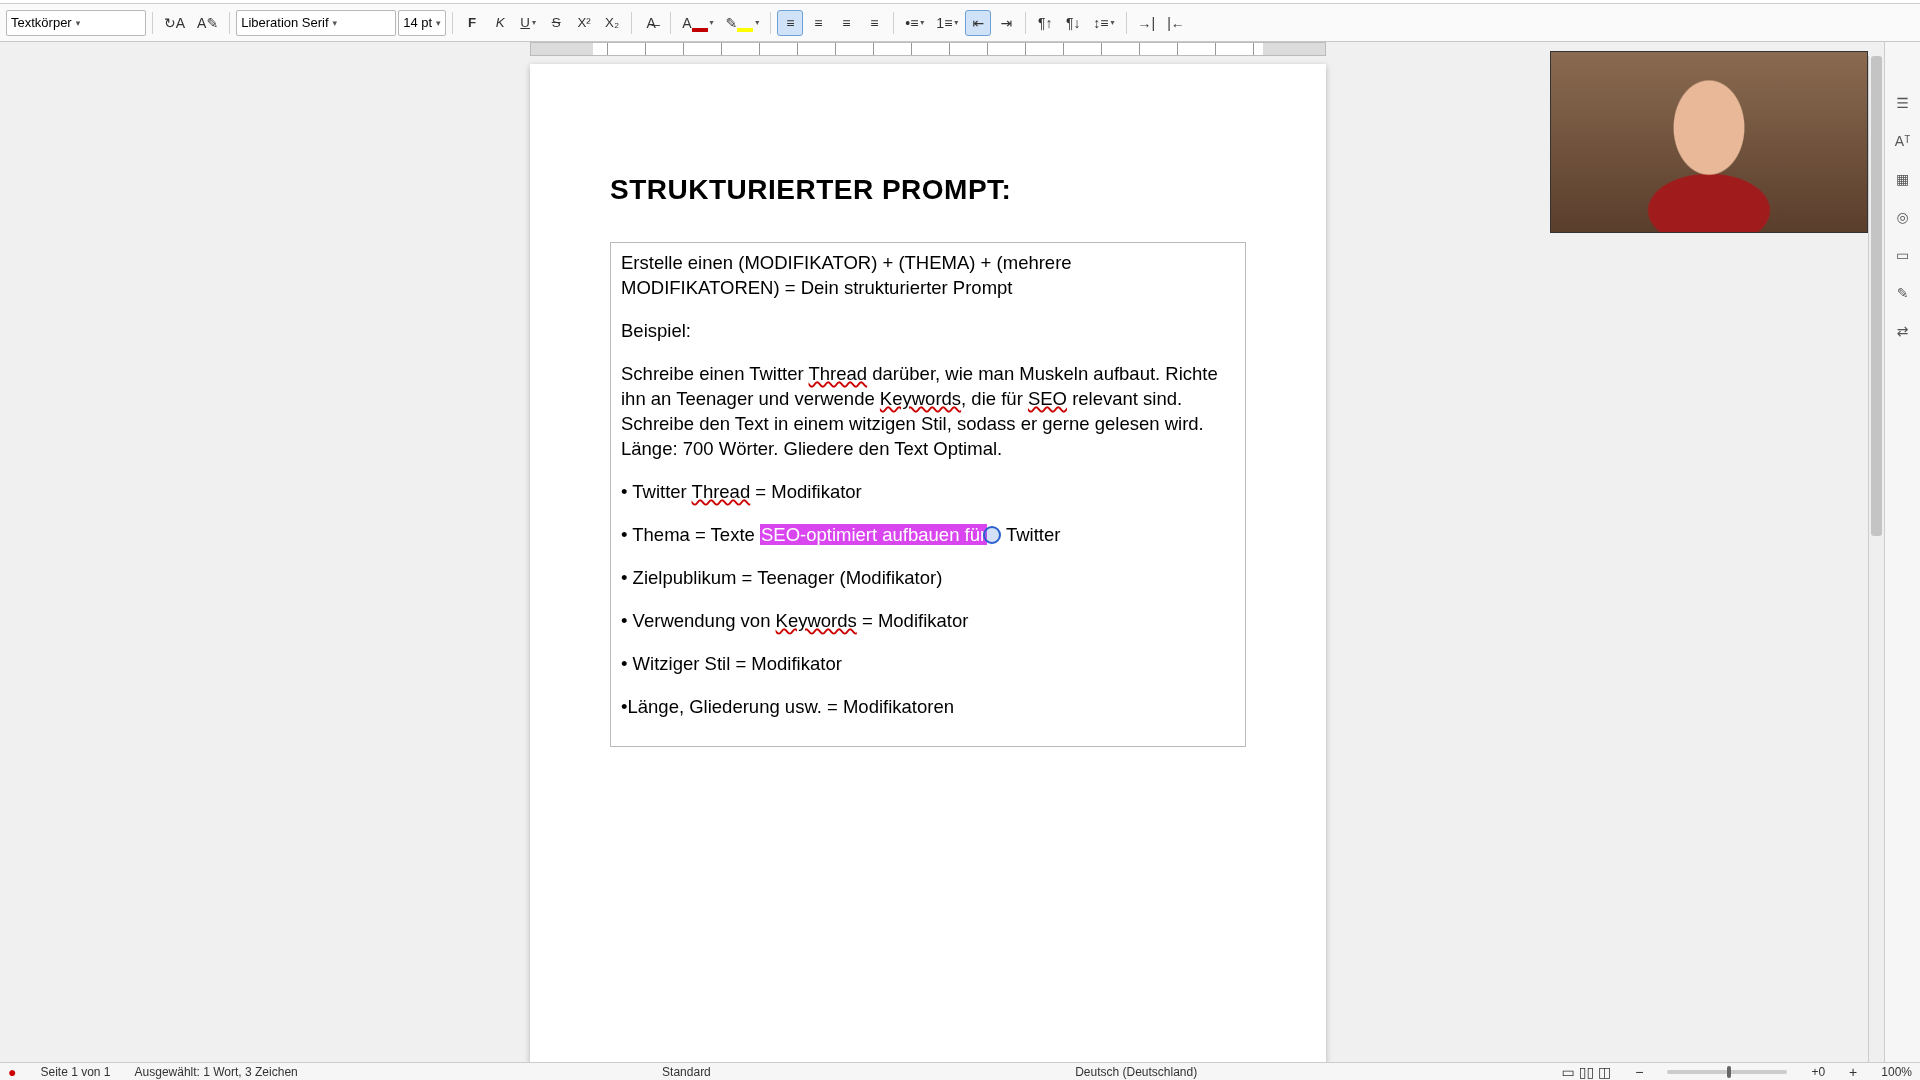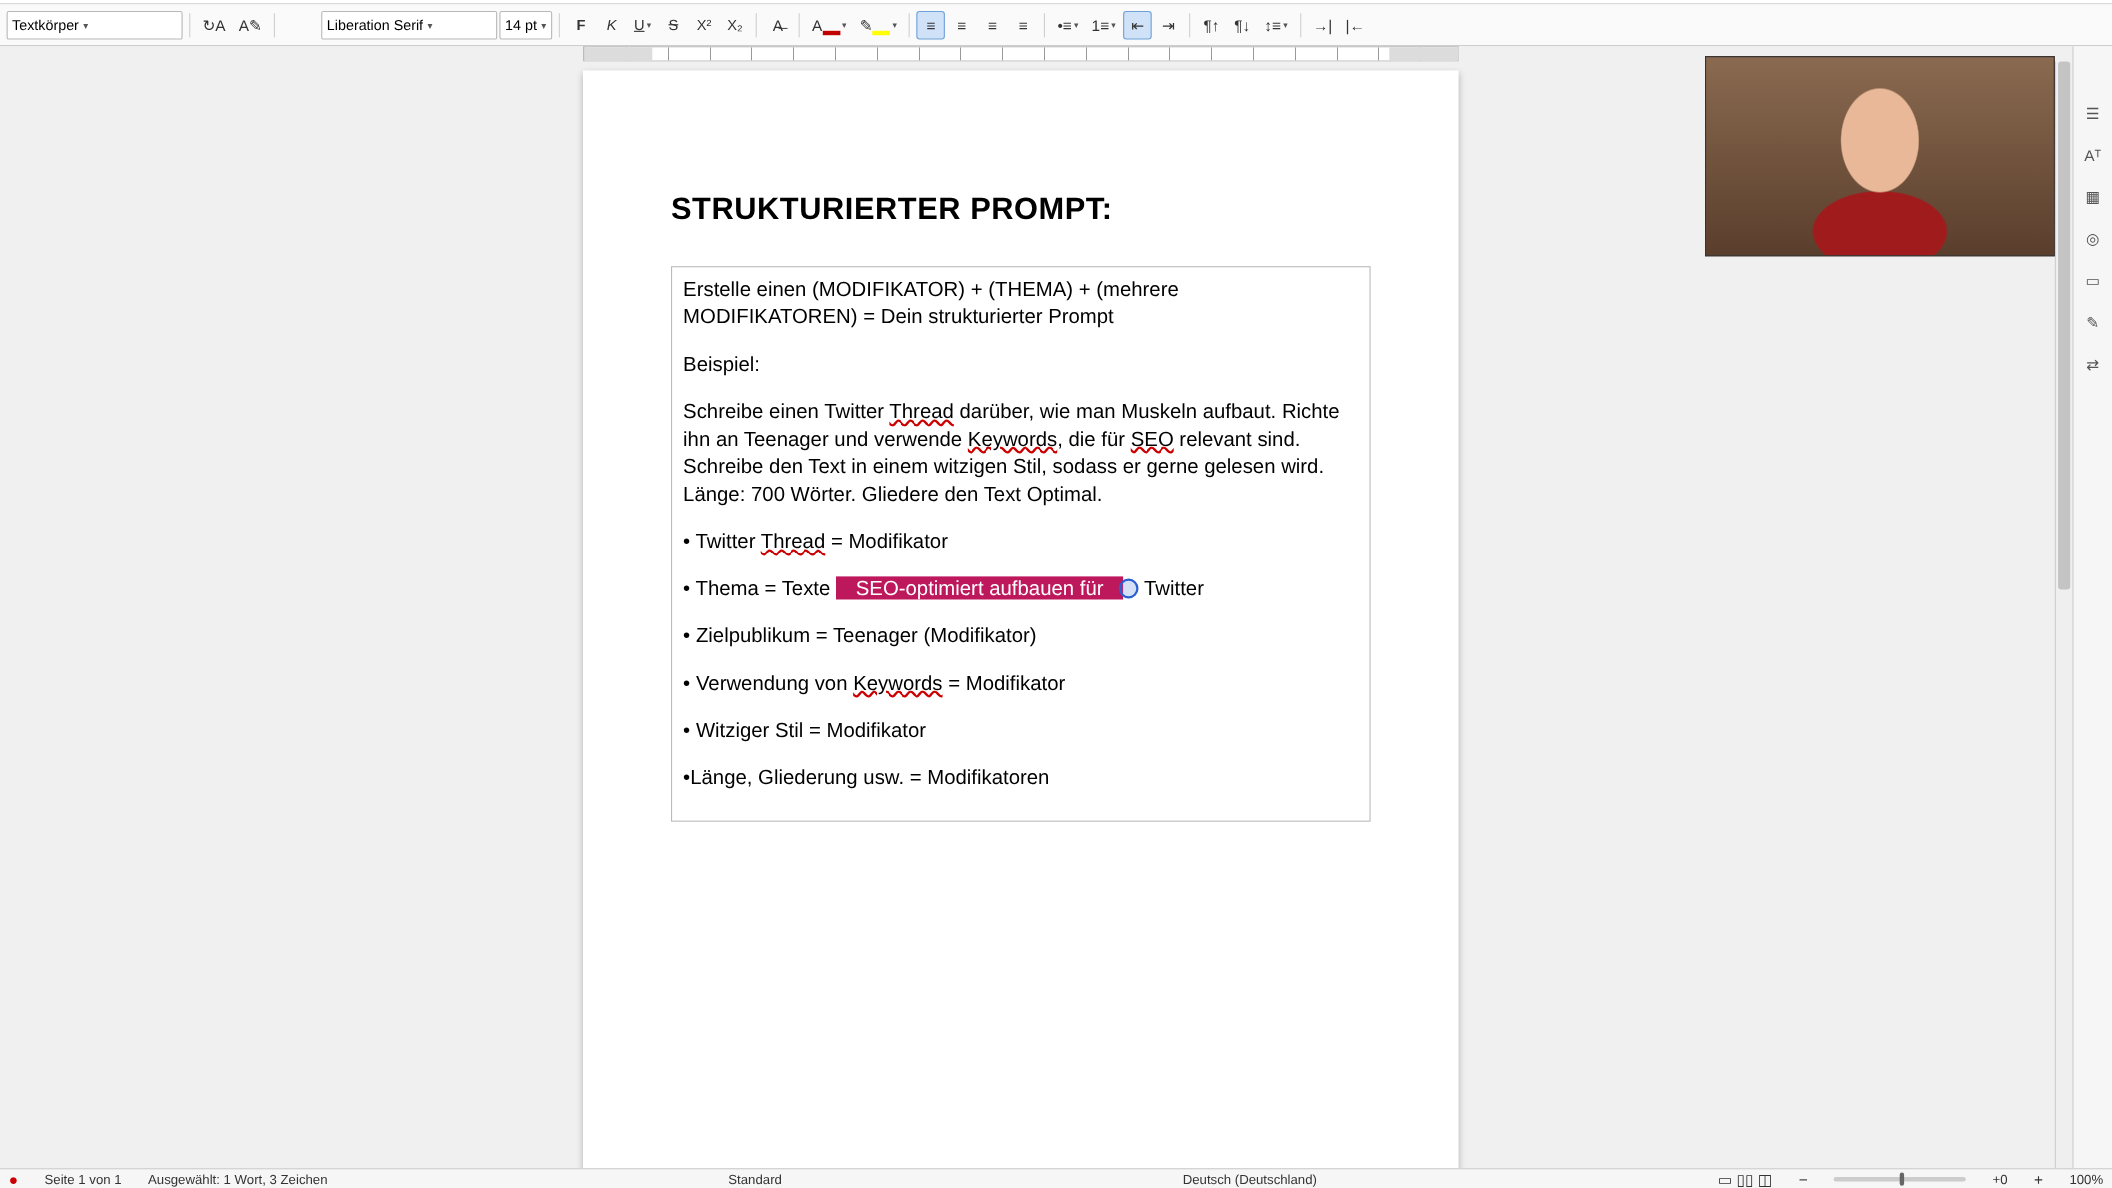--- a/index.html
+++ b/index.html
@@ -18,23 +18,23 @@
     height: 26px; min-width: 26px; padding: 0 4px; display: flex; align-items: center; justify-content: center;
     border: 1px solid transparent; border-radius: 3px; cursor: pointer; color: #333; background: transparent;
     font-family: inherit;
   }
   .tb-btn.active { background: #cfe2f8; border-color: #6fa0d8; }
   .tb-select {
     height: 26px; border: 1px solid #b8b8b8; background: #fff; font-size: 13px; padding: 0 4px;
     display: flex; align-items: center; gap: 4px; border-radius: 2px;
   }
   .tb-select .arrow { font-size: 9px; color: #555; }
-  .font-select { width: 160px; margin-left: 36px; }
+  .font-select { width: 160px; }
   .size-select { width: 48px; }
-  .style-select { width: 160px; }
+  .style-select { width: 140px; }
   .color-swatch { width: 16px; height: 4px; margin-top: 14px; }
   .font-color .color-swatch { background: #c00000; }
   .highlight-color .color-swatch { background: #ffff00; }
   .mini-arrow { font-size: 8px; color: #555; margin-left: 2px; }
 
   
   .ruler-row { height: 14px; background: #f0f0f0; display: flex; }
   .ruler-gutter { width: 530px; }
   .ruler {
     height: 14px; width: 796px; background: #fff; border: 1px solid #bbb; position: relative;
@@ -51,21 +51,21 @@
   .page {
     position: absolute; left: 530px; top: 8px; width: 796px; height: 1020px;
     background: #fff; box-shadow: 0 2px 6px rgba(0,0,0,.25);
     padding: 110px 80px 50px 80px;
   }
   .doc-heading { font-family: "Liberation Sans", Arial, sans-serif; font-weight: 900; font-size: 28px; letter-spacing: .5px; color: #000; margin-bottom: 36px; }
   .doc-text { font-family: Liberation Sans, sans-serif; font-size: 18.5px; line-height: 1.35; color: #000; }
   .doc-text p { margin-bottom: 18px; }
   .doc-text .bullet { margin-bottom: 18px; }
   .spellwave { text-decoration: underline wavy #cc0000; text-decoration-thickness: 1.5px; }
-  .text-selection { background: #be185d; color: #fff; padding: 0 18px; }
+  .text-selection { background: #d946ef; color: #fff; padding: 0 1px; }
   .cursor-ring {
     display: inline-block; width: 18px; height: 18px; border: 2px solid #2a5fd0; border-radius: 50%;
     position: relative; top: 3px; margin-left: -4px; background: rgba(80,130,220,.25);
   }
   .frame-border { border: 1px solid #bbb; padding: 8px 10px; margin-bottom: 20px; }
 
   
   .right-sidebar {
     position: absolute; top: 42px; right: 0; width: 36px; bottom: 18px;
     background: #f6f6f6; border-left: 1px solid #ccc; display: flex; flex-direction: column; align-items: center; gap: 12px; padding-top: 48px;

